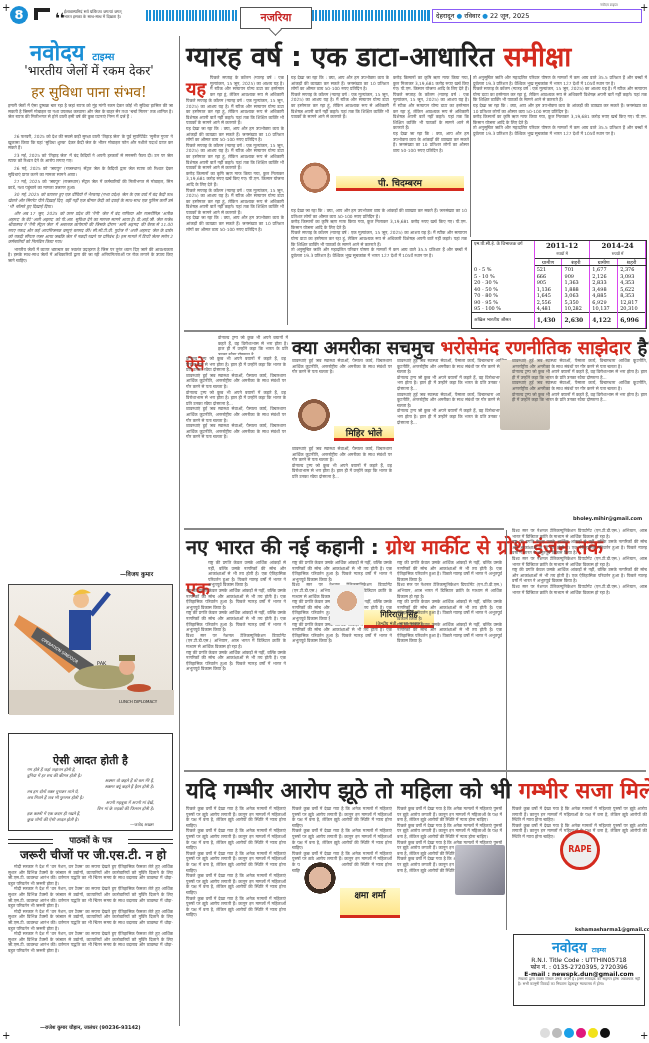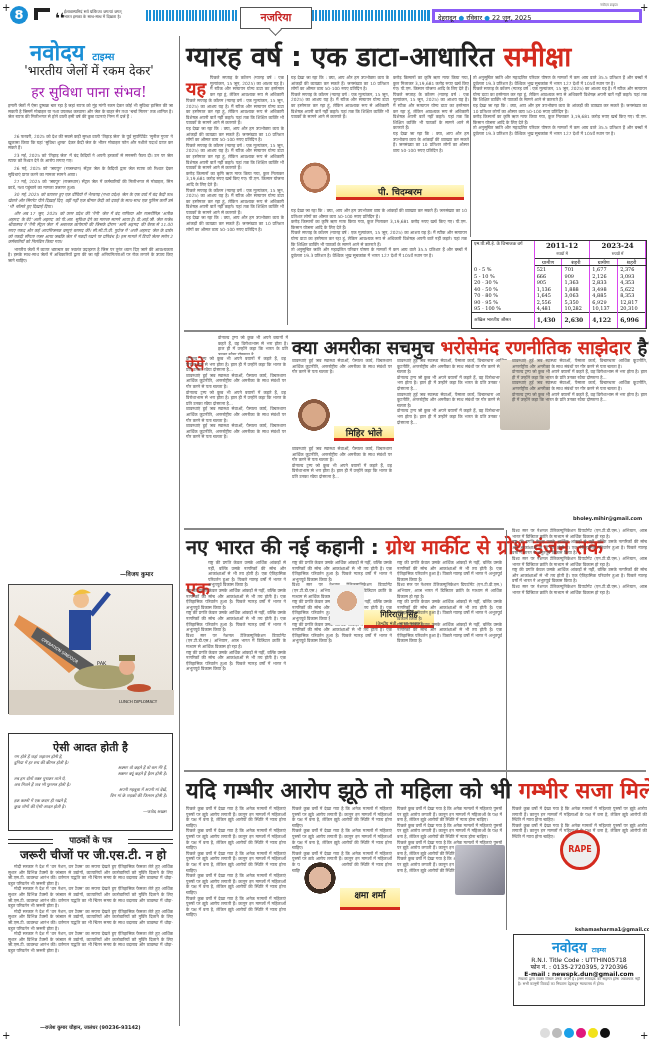--- a/index.html
+++ b/index.html
@@ -8,30 +8,30 @@
   .text-lines { font-size: 4.3px; line-height: 5.6px; color: #555; text-align: justify; overflow: hidden; }
   .rule { background: #888; }
   
   .page-num { left: 10px; top: 6px; width: 18px; height: 18px; border-radius: 50%; background: #1a8fd6; color: #fff; font-weight: bold; font-size: 13px; text-align: center; line-height: 18px; }
   .corner { left: 34px; top: 8px; width: 16px; height: 12px; border-top: 4px solid #222; border-left: 4px solid #222; }
   .quote-mark { left: 55px; top: 10px; font-size: 14px; font-weight: bold; color: #222; }
   .tagline { left: 64px; top: 9px; width: 80px; font-size: 4px; line-height: 5px; color: #333; }
   .stripe { top: 10px; height: 11px; background: repeating-linear-gradient(90deg, #1a8fd6 0 2px, #fff 2px 3.3px); }
   .section-box { left: 240px; top: 7px; width: 72px; height: 22px; border: 1px solid #555; background: #fff; text-align: center; font-size: 11px; font-weight: bold; color: #c62828; line-height: 20px; }
   .section-box:after { content: ""; position: absolute; left: 30px; bottom: -6px; width: 8px; height: 8px; background: #fff; border-right: 1px solid #555; border-bottom: 1px solid #555; transform: rotate(45deg); }
-  .dateline { left: 432px; top: 9px; width: 210px; height: 14px; border: 3px solid #8b5cf6; font-size: 6.5px; line-height: 12px; padding-left: 3px; color: #111; }
+  .dateline { left: 432px; top: 9px; width: 210px; height: 14px; border: 1px solid #8b5cf6; font-size: 6.5px; line-height: 12px; padding-left: 3px; color: #111; }
   .paper-small { left: 600px; top: 2px; font-size: 3.5px; color: #666; }
   
   .brand { font-weight: bold; color: #1a8fd6; font-family: "DejaVu Sans", sans-serif; }
   .brand .small { font-size: 0.45em; }
   .l-title1 { left: 8px; top: 62px; width: 162px; font-family: "DejaVu Serif", serif; font-size: 12.5px; text-align: center; color: #222; }
-  .l-title2 { left: 8px; top: 82px; width: 162px; font-family: "DejaVu Serif", serif; font-size: 14px; text-align: center; color: #a21caf; }
+  .l-title2 { left: 8px; top: 82px; width: 162px; font-family: "DejaVu Serif", serif; font-size: 14px; text-align: center; color: #a16207; }
   .vrule { width: 1px; background: #777; }
   .cartoon { left: 8px; top: 584px; width: 165px; height: 130px; border: 1px solid #444; background: linear-gradient(#f2eee8, #e8e2d8); }
-  .poem-box { left: 8px; top: 733px; width: 165px; height: 98px; border: 1.5px solid #333; padding: 5px; }
+  .poem-box { left: 8px; top: 733px; width: 165px; height: 98px; border: 1.5px solid #333; padding: 18px; }
   .poem-title { text-align: center; font-family: "DejaVu Serif", serif; font-weight: bold; font-size: 11px; }
   .poem-line { font-size: 4.2px; font-style: italic; color: #444; line-height: 5.5px; height: 5.5px; white-space: nowrap; overflow: hidden; }
   .poem-line.r { text-align: right; }
   .letters-head { left: 8px; top: 834px; width: 165px; text-align: center; font-weight: bold; font-size: 8.5px; }
   .letters-head:before, .letters-head:after { content: ""; position: absolute; top: 5px; width: 45px; height: 3px; border-top: 1px solid #333; border-bottom: 1px solid #333; }
   .letters-head:before { left: 0; } .letters-head:after { right: 0; }
   .letters-title { left: 8px; top: 846px; width: 170px; text-align: center; font-weight: bold; font-size: 12px; font-family: "DejaVu Serif", serif; }
   
   .h1 { font-weight: bold; font-family: "DejaVu Sans", sans-serif; color: #222; white-space: nowrap; }
   .red { color: #d42a1e; }
@@ -152,21 +152,21 @@
     <p>करोड़ किसानों का कृषि ऋण माफ किया गया, कुल मिलाकर 3,19,681 करोड़ रुपए खर्च किए गए। पी.एम. किसान योजना आदि के लिए देते हैं।</p>
     <p>पिछले सप्ताह के कॉलम (ग्यारह वर्ष : एक मूल्यांकन, 15 जून, 2025) का आशय यह है। मैं स्टीक और सत्यापन योग्य डाटा का इस्तेमाल कर रहा हूं, लेकिन आवश्यक रूप से अधिकारी विशेषज्ञ अपनी बातें नहीं कहते। पहां तक कि शिक्षित व्यक्ति भी पाठकों के सामने आने से कतराते हैं।</p>
     <p>यह देखा जा रहा कि : क्या, आप और हम उपभोक्ता व्यय के आंकड़ों की व्याख्या कर सकते हैं। जनसंख्या का 10 प्रतिशत लोगों का औसत व्यय 50-100 रुपए प्रतिदिन है।</p>
 </div>
 <div class="abs vrule" style="left:287px;top:75px;height:250px;"></div>
 <div class="abs text-lines" style="left:291px;top:75px;width:98px;height:82px;">
   <p>यह देखा जा रहा कि : क्या, आप और हम उपभोक्ता व्यय के आंकड़ों की व्याख्या कर सकते हैं। जनसंख्या का 10 प्रतिशत लोगों का औसत व्यय 50-100 रुपए प्रतिदिन है।</p>
     <p>पिछले सप्ताह के कॉलम (ग्यारह वर्ष : एक मूल्यांकन, 15 जून, 2025) का आशय यह है। मैं स्टीक और सत्यापन योग्य डाटा का इस्तेमाल कर रहा हूं, लेकिन आवश्यक रूप से अधिकारी विशेषज्ञ अपनी बातें नहीं कहते। पहां तक कि शिक्षित व्यक्ति भी पाठकों के सामने आने से कतराते हैं।</p>
 </div>
 <div class="abs photo" style="left:295px;top:160px;width:40px;height:44px;background:radial-gradient(circle at 50% 40%,#e8b598 0 35%,#b07050 36% 45%,#fff 46%);"></div>
-<div class="abs byline-bar" style="left:336px;top:185px;width:128px;height:15px;">पी. चिदम्बरम</div>
+<div class="abs byline-bar" style="left:336px;top:176px;width:128px;height:15px;">पी. चिदम्बरम</div>
 <div class="abs text-lines" style="left:291px;top:208px;width:176px;height:118px;">
   <p>यह देखा जा रहा कि : क्या, आप और हम उपभोक्ता व्यय के आंकड़ों की व्याख्या कर सकते हैं। जनसंख्या का 10 प्रतिशत लोगों का औसत व्यय 50-100 रुपए प्रतिदिन है।</p>
     <p>करोड़ किसानों का कृषि ऋण माफ किया गया, कुल मिलाकर 3,19,681 करोड़ रुपए खर्च किए गए। पी.एम. किसान योजना आदि के लिए देते हैं।</p>
     <p>पिछले सप्ताह के कॉलम (ग्यारह वर्ष : एक मूल्यांकन, 15 जून, 2025) का आशय यह है। मैं स्टीक और सत्यापन योग्य डाटा का इस्तेमाल कर रहा हूं, लेकिन आवश्यक रूप से अधिकारी विशेषज्ञ अपनी बातें नहीं कहते। पहां तक कि शिक्षित व्यक्ति भी पाठकों के सामने आने से कतराते हैं।</p>
     <p>तो अनुसूचित जाति और महादलित परिवार पोषण के मामलों में कम आय वाले 35.5 प्रतिशत हैं और बच्चों में दुर्बलता 19.3 प्रतिशत है। वैश्विक भूख सूचकांक में भारत 127 देशों में 105वें स्थान पर है।</p>
 </div>
 <div class="abs text-lines" style="left:393px;top:75px;width:76px;height:110px;">
   <p>करोड़ किसानों का कृषि ऋण माफ किया गया, कुल मिलाकर 3,19,681 करोड़ रुपए खर्च किए गए। पी.एम. किसान योजना आदि के लिए देते हैं।</p>
     <p>पिछले सप्ताह के कॉलम (ग्यारह वर्ष : एक मूल्यांकन, 15 जून, 2025) का आशय यह है। मैं स्टीक और सत्यापन योग्य डाटा का इस्तेमाल कर रहा हूं, लेकिन आवश्यक रूप से अधिकारी विशेषज्ञ अपनी बातें नहीं कहते। पहां तक कि शिक्षित व्यक्ति भी पाठकों के सामने आने से कतराते हैं।</p>
     <p>यह देखा जा रहा कि : क्या, आप और हम उपभोक्ता व्यय के आंकड़ों की व्याख्या कर सकते हैं। जनसंख्या का 10 प्रतिशत लोगों का औसत व्यय 50-100 रुपए प्रतिदिन है।</p>
@@ -179,21 +179,21 @@
     <p>करोड़ किसानों का कृषि ऋण माफ किया गया, कुल मिलाकर 3,19,681 करोड़ रुपए खर्च किए गए। पी.एम. किसान योजना आदि के लिए देते हैं।</p>
     <p>तो अनुसूचित जाति और महादलित परिवार पोषण के मामलों में कम आय वाले 35.5 प्रतिशत हैं और बच्चों में दुर्बलता 19.3 प्रतिशत है। वैश्विक भूख सूचकांक में भारत 127 देशों में 105वें स्थान पर है।</p>
 </div>
 
 <div class="abs table">
   <table>
     <tbody>
         <tr>
       <th rowspan="3" style="font-size:4.5px;vertical-align:top;">एम.पी.सी.ई. के विभाजक वर्ग</th>
       <th colspan="2" class="year">2011-12</th>
-      <th colspan="2" class="year">2023-24</th>
+      <th colspan="2" class="year">2014-24</th>
     </tr>
     <tr>
       <th colspan="2" class="sub" style="font-size:4px;">रुपयों में</th>
       <th colspan="2" class="sub" style="font-size:4px;">रुपयों में</th>
     </tr>
     <tr>
       <td class="sub">ग्रामीण</td>
       <td class="sub">शहरी</td>
       <td class="sub">ग्रामीण</td>
       <td class="sub">शहरी</td>
@@ -348,21 +348,21 @@
     <p>पिछले कुछ वर्षों में देखा गया है कि अनेक मामलों में महिलाएं पुरुषों पर झूठे आरोप लगाती हैं। कानून इन मामलों में महिलाओं के पक्ष में बना है, लेकिन झूठे आरोपों की स्थिति में न्याय होना चाहिए।</p>
     <p>पिछले कुछ वर्षों में देखा गया है कि अनेक मामलों में महिलाएं पुरुषों पर झूठे आरोप लगाती हैं। कानून इन मामलों में महिलाओं के पक्ष में बना है, लेकिन झूठे आरोपों की स्थिति में न्याय होना चाहिए।</p>
     <p>पिछले कुछ वर्षों में देखा गया है कि अनेक मामलों में महिलाएं पुरुषों पर झूठे आरोप लगाती हैं। कानून इन मामलों में महिलाओं के पक्ष में बना है, लेकिन झूठे आरोपों की स्थिति में न्याय होना चाहिए।</p>
 </div>
 <div class="abs text-lines" style="left:292px;top:806px;width:100px;height:222px;">
   <p>पिछले कुछ वर्षों में देखा गया है कि अनेक मामलों में महिलाएं पुरुषों पर झूठे आरोप लगाती हैं। कानून इन मामलों में महिलाओं के पक्ष में बना है, लेकिन झूठे आरोपों की स्थिति में न्याय होना चाहिए।</p>
     <p>पिछले कुछ वर्षों में देखा गया है कि अनेक मामलों में महिलाएं पुरुषों पर झूठे आरोप लगाती हैं। कानून इन मामलों में महिलाओं के पक्ष में बना है, लेकिन झूठे आरोपों की स्थिति में न्याय होना चाहिए।</p>
     <p>पिछले कुछ वर्षों में देखा गया है कि अनेक मामलों में महिलाएं पुरुषों पर झूठे आरोप लगाती हैं। कानून इन मामलों में महिलाओं के पक्ष में बना है, लेकिन झूठे आरोपों की स्थिति में न्याय होना चाहिए।</p>
 </div>
 <div class="abs photo" style="left:300px;top:860px;width:40px;height:45px;background:radial-gradient(circle at 50% 40%,#e0b8a0 0 33%,#3a2a20 34% 46%,#fff 47%);"></div>
-<div class="abs byline-bar" style="left:340px;top:888px;width:60px;height:22px;">क्षमा शर्मा</div>
+<div class="abs byline-bar" style="left:340px;top:888px;width:60px;height:30px;">क्षमा शर्मा</div>
 <div class="abs text-lines" style="left:397px;top:806px;width:105px;height:222px;">
   <p>पिछले कुछ वर्षों में देखा गया है कि अनेक मामलों में महिलाएं पुरुषों पर झूठे आरोप लगाती हैं। कानून इन मामलों में महिलाओं के पक्ष में बना है, लेकिन झूठे आरोपों की स्थिति में न्याय होना चाहिए।</p>
     <p>पिछले कुछ वर्षों में देखा गया है कि अनेक मामलों में महिलाएं पुरुषों पर झूठे आरोप लगाती हैं। कानून इन मामलों में महिलाओं के पक्ष में बना है, लेकिन झूठे आरोपों की स्थिति में न्याय होना चाहिए।</p>
     <p>पिछले कुछ वर्षों में देखा गया है कि अनेक मामलों में महिलाएं पुरुषों पर झूठे आरोप लगाती हैं। कानून इन मामलों में महिलाओं के पक्ष में बना है, लेकिन झूठे आरोपों की स्थिति में न्याय होना चाहिए।</p>
     <p>पिछले कुछ वर्षों में देखा गया है कि अनेक मामलों में महिलाएं पुरुषों पर झूठे आरोप लगाती हैं। कानून इन मामलों में महिलाओं के पक्ष में बना है, लेकिन झूठे आरोपों की स्थिति में न्याय होना चाहिए।</p>
 </div>
 <div class="abs photo" style="left:455px;top:845px;width:50px;height:50px;background:linear-gradient(135deg,#c8c8d0,#7a7a88);"></div>
 <div class="abs text-lines" style="left:512px;top:806px;width:135px;height:110px;">
   <p>पिछले कुछ वर्षों में देखा गया है कि अनेक मामलों में महिलाएं पुरुषों पर झूठे आरोप लगाती हैं। कानून इन मामलों में महिलाओं के पक्ष में बना है, लेकिन झूठे आरोपों की स्थिति में न्याय होना चाहिए।</p>
     <p>पिछले कुछ वर्षों में देखा गया है कि अनेक मामलों में महिलाएं पुरुषों पर झूठे आरोप लगाती हैं। कानून इन मामलों में महिलाओं के पक्ष में बना है, लेकिन झूठे आरोपों की स्थिति में न्याय होना चाहिए।</p>

